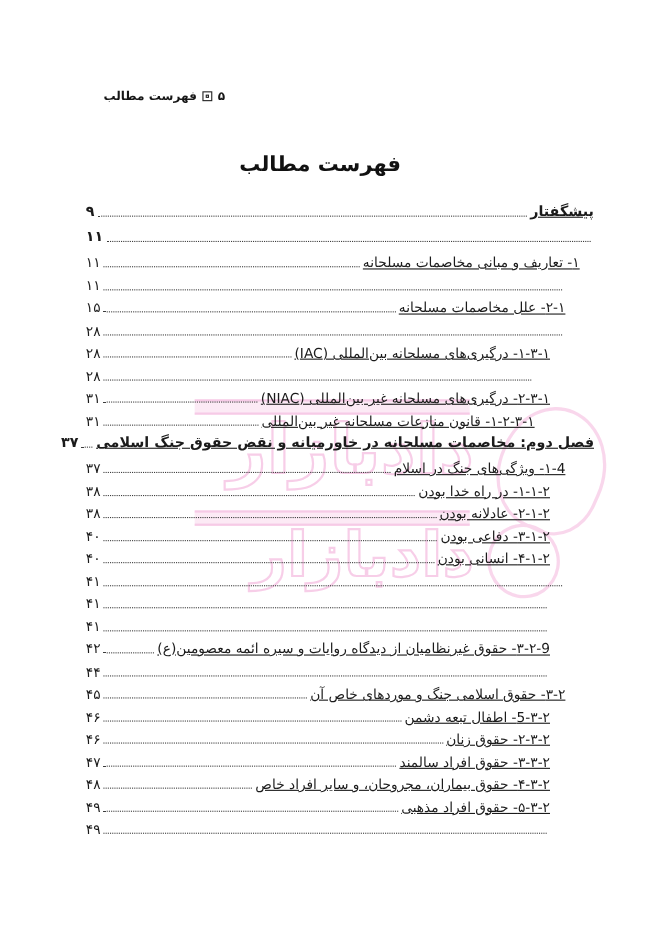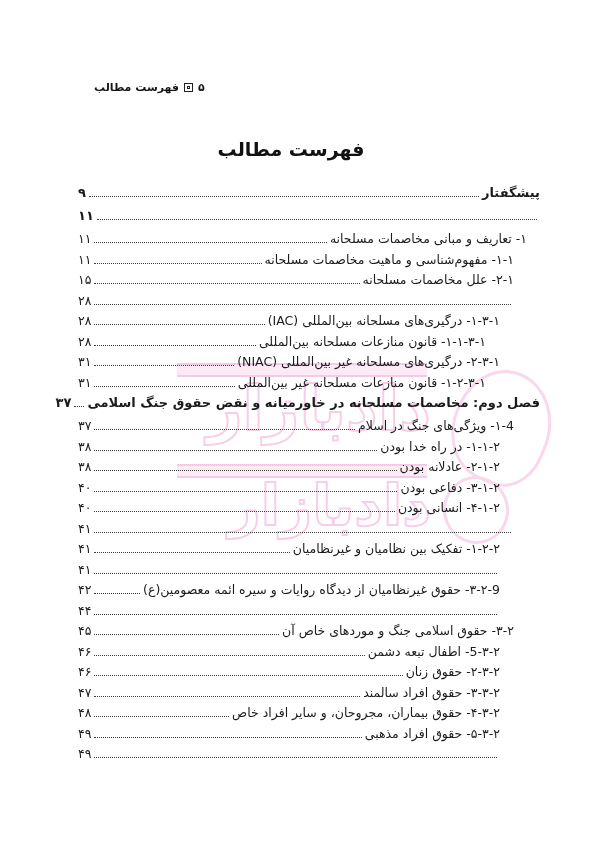--- a/index.html
+++ b/index.html
@@ -30,21 +30,21 @@
   .wm-text.r1{top:22px;font-size:62px;}
   .wm-text.r2{top:122px;font-size:56px;}
   .wm-curl{position:absolute;right:6px;top:14px;width:92px;height:108px;border:3px solid #f6c3e3;
     border-radius:52% 60% 42% 55%;transform:rotate(24deg);}
   .wm-curl2{position:absolute;right:48px;top:120px;width:60px;height:62px;border:3px solid #f6c3e3;
     border-radius:50%;transform:rotate(-12deg);}
   
   .toc{position:absolute;left:78px;top:182px;width:462px;direction:rtl;z-index:1;}
   .toc-row{display:flex;align-items:flex-end;height:15px;margin-bottom:5.5px;font-size:12.5px;}
   .toc-row.bold{font-weight:bold;font-size:13px;margin-top:3px;margin-bottom:8px;}
-  .toc-row .t{white-space:nowrap;line-height:15px;}
+  .toc-row .t{white-space:nowrap;line-height:15px;text-decoration:underline;}
   .toc-row .leader{flex:1;border-bottom:1.6px dotted #3c3c3c;margin:0 3px 3px 3px;min-width:10px;}
   .toc-row .p{white-space:nowrap;line-height:15px;}
   .lvl1{padding-right:13px;}
   .lvl2{padding-right:26px;}
   .lvl3{padding-right:40px;}
   .lvl4{padding-right:54px;}
 </style>
 </head>
 <body>
 
@@ -76,40 +76,38 @@
     <div class="toc-row lvl0 bold">
       <span class="leader"></span>
       <span class="p">۱۱</span>
     </div>
     <div class="toc-row lvl1">
       <span class="t">۱- تعاریف و مبانی مخاصمات مسلحانه</span>
       <span class="leader"></span>
       <span class="p">۱۱</span>
     </div>
     <div class="toc-row lvl2">
-      <span class="t">۱-۱- مفهوم‌شناسی و ماهیت مخاصمات مسلحانه</span>
       <span class="leader"></span>
       <span class="p">۱۱</span>
     </div>
     <div class="toc-row lvl2">
       <span class="t">۲-۱- علل مخاصمات مسلحانه</span>
       <span class="leader"></span>
       <span class="p">۱۵</span>
     </div>
     <div class="toc-row lvl2">
       <span class="leader"></span>
       <span class="p">۲۸</span>
     </div>
     <div class="toc-row lvl3">
       <span class="t">۱-۳-۱- درگیری‌های مسلحانه بین‌المللی (IAC)</span>
       <span class="leader"></span>
       <span class="p">۲۸</span>
     </div>
     <div class="toc-row lvl4">
-      <span class="t">۱-۱-۳-۱- قانون منازعات مسلحانه بین‌المللی</span>
       <span class="leader"></span>
       <span class="p">۲۸</span>
     </div>
     <div class="toc-row lvl3">
       <span class="t">۲-۳-۱- درگیری‌های مسلحانه غیر بین‌المللی (NIAC)</span>
       <span class="leader"></span>
       <span class="p">۳۱</span>
     </div>
     <div class="toc-row lvl4">
       <span class="t">۱-۲-۳-۱- قانون منازعات مسلحانه غیر بین‌المللی</span>
@@ -144,21 +142,20 @@
     <div class="toc-row lvl3">
       <span class="t">۴-۱-۲- انسانی بودن</span>
       <span class="leader"></span>
       <span class="p">۴۰</span>
     </div>
     <div class="toc-row lvl2">
       <span class="leader"></span>
       <span class="p">۴۱</span>
     </div>
     <div class="toc-row lvl3">
-      <span class="t">۱-۲-۲- تفکیک بین نظامیان و غیرنظامیان</span>
       <span class="leader"></span>
       <span class="p">۴۱</span>
     </div>
     <div class="toc-row lvl3">
       <span class="leader"></span>
       <span class="p">۴۱</span>
     </div>
     <div class="toc-row lvl3">
       <span class="t">۳-۲-9- حقوق غیرنظامیان از دیدگاه روایات و سیره ائمه معصومین(ع)</span>
       <span class="leader"></span>

